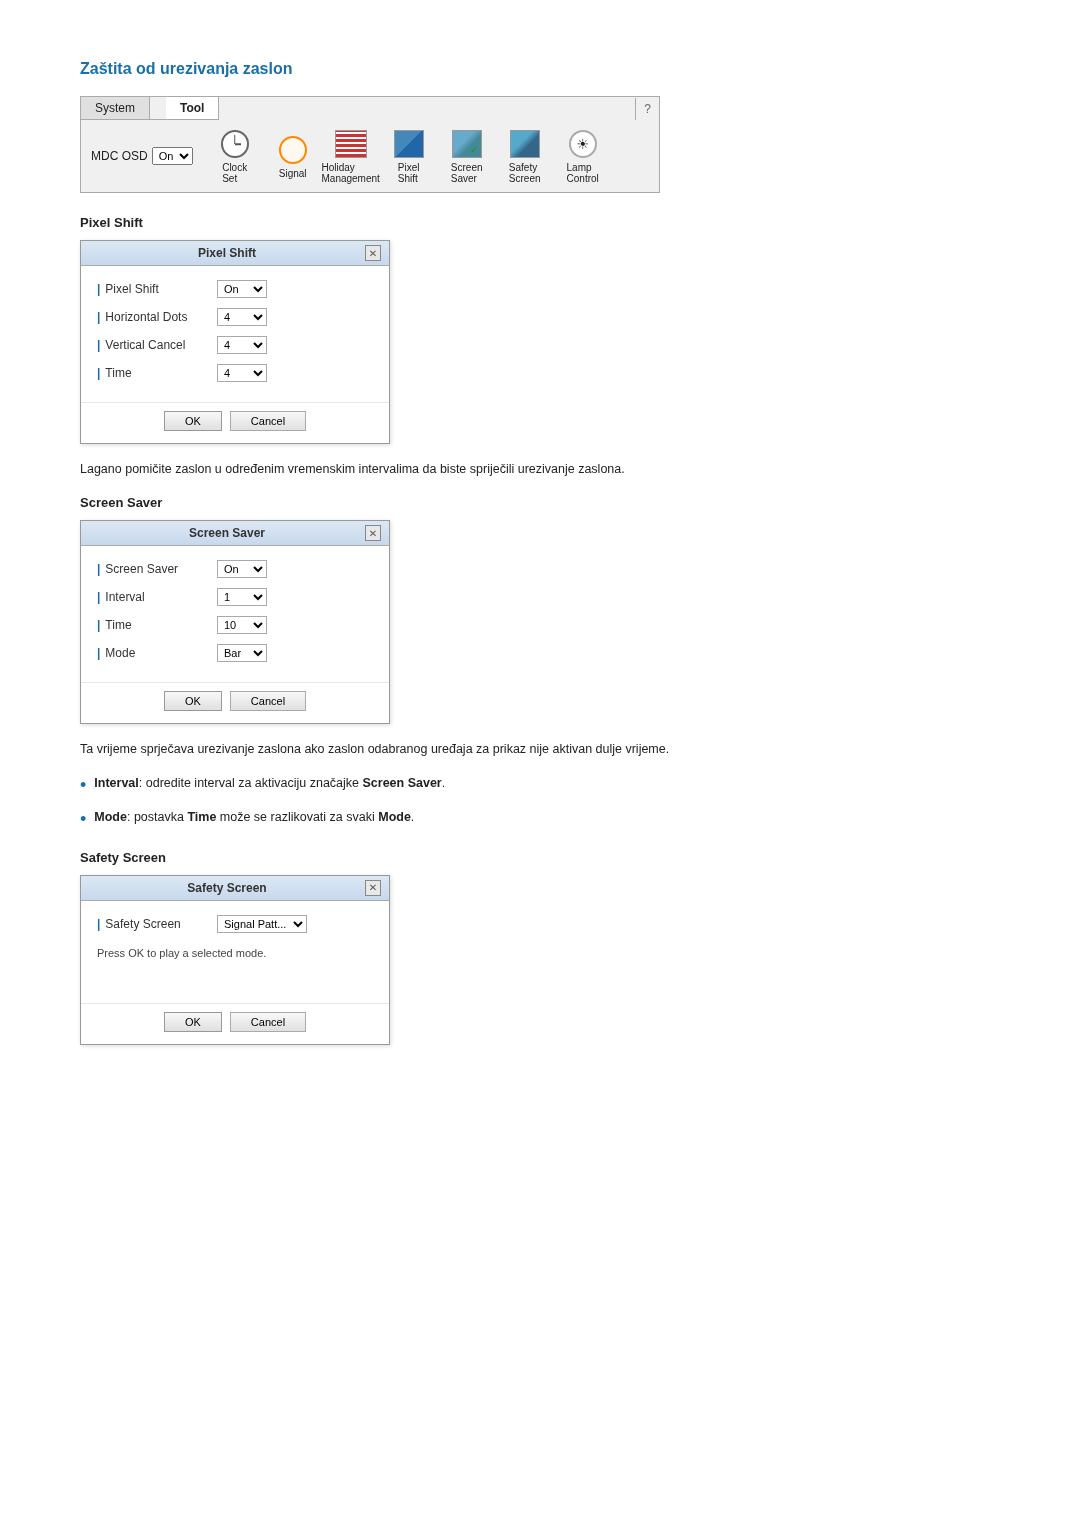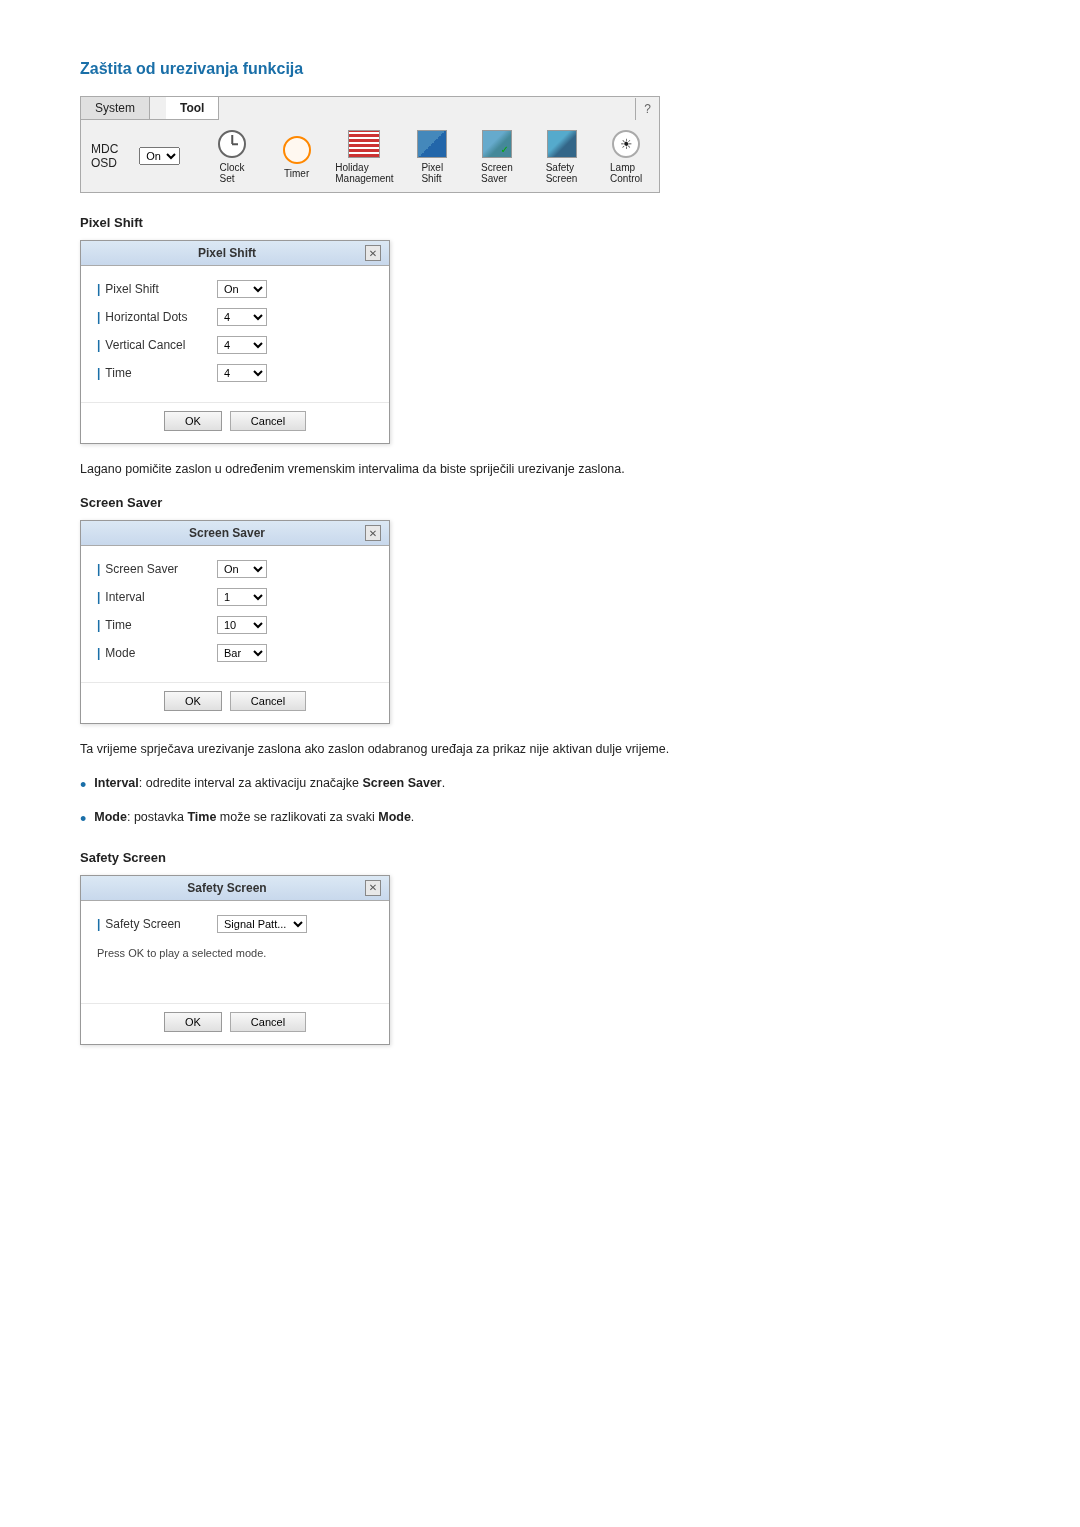--- a/index.html
+++ b/index.html
@@ -53,21 +53,21 @@
     }
     .toolbar-tabs-row {
       display: flex;
       align-items: center;
       text-align: right;
     }
     .toolbar-body {
       display: flex;
       align-items: center;
       padding: 8px 10px;
-      gap: 19px;
+      gap: 6px;
     }
     .toolbar-mdc {
       display: flex;
       align-items: center;
       gap: 4px;
       font-size: 12px;
       margin-right: 10px;
     }
     .toolbar-mdc select {
       font-size: 11px;
@@ -310,21 +310,21 @@
       font-size: 18px;
       margin-right: 8px;
       margin-top: -2px;
       flex-shrink: 0;
     }
     .bold { font-weight: bold; }
   </style>
 </head>
 <body>
 
-<h1 class="page-title">Zaštita od urezivanja funkcija</h1>
+<h1 class="page-title">Zaštita od urezivanja zaslon</h1>
 
 <div class="toolbar-container">
   <div class="toolbar-tabs-row">
     <div class="toolbar-tabs">
       <div class="toolbar-tab">System</div>
       <div class="toolbar-tab active">Tool</div>
     </div>
     <div class="toolbar-help">?</div>
   </div>
   <div class="toolbar-body">
@@ -340,21 +340,21 @@
       <div class="icon-box">
         <div class="icon-clock"></div>
       </div>
       <span>Clock<br>Set</span>
     </div>
 
     <div class="toolbar-item">
       <div class="icon-box">
         <div class="icon-timer"></div>
       </div>
-      <span>Timer</span>
+      <span>Signal</span>
     </div>
 
     <div class="toolbar-item">
       <div class="icon-box">
         <div class="icon-holiday"></div>
       </div>
       <span>Holiday<br>Management</span>
     </div>
 
     <div class="toolbar-item">

